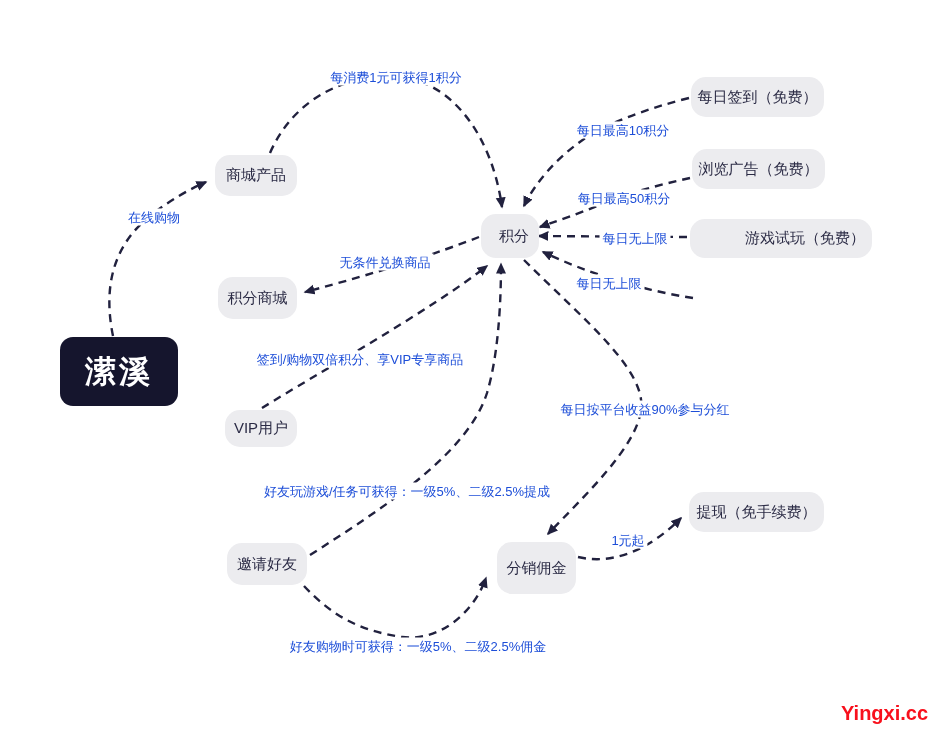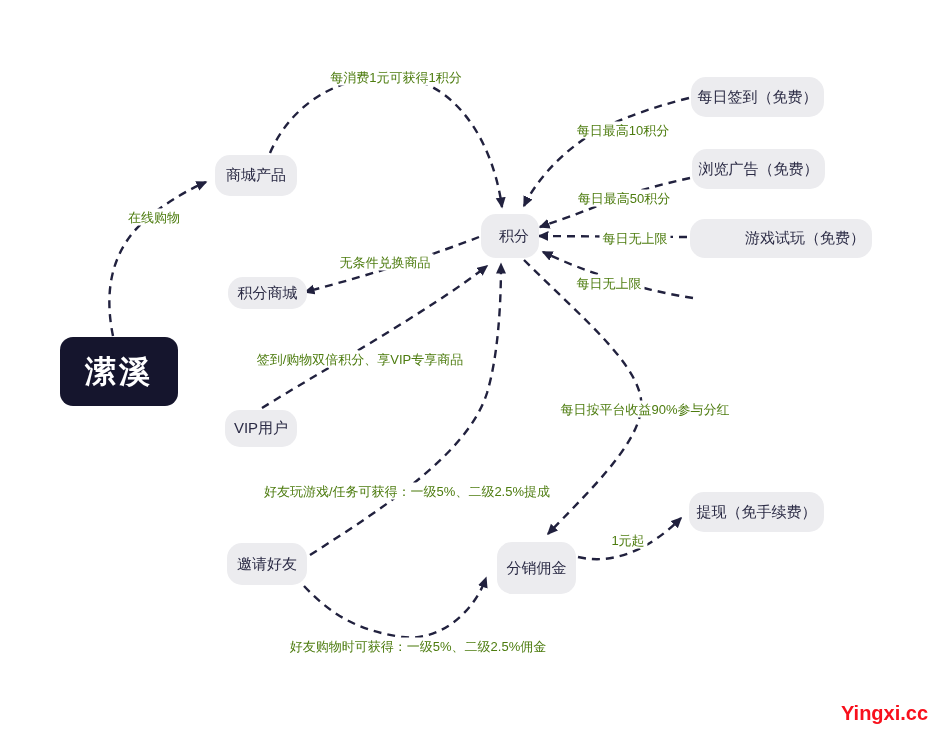--- a/index.html
+++ b/index.html
@@ -13,21 +13,21 @@
     position:absolute; z-index:3; background:#ececef; border-radius:15px;
     display:flex; align-items:center; justify-content:center;
     color:#2b2b45; font-size:15px; white-space:nowrap;
   }
   .node.root {
     background:#15152d; color:#ffffff; font-size:31px; font-weight:700;
     border-radius:13px; letter-spacing:3px;
   }
   .elabel {
     position:absolute; z-index:2; transform:translate(-50%,-50%);
-    background:#ffffff; color:#4d7c0f; font-size:13px; white-space:nowrap;
+    background:#ffffff; color:#1d4ed8; font-size:13px; white-space:nowrap;
     padding:0 3px; line-height:17px;
   }
   .watermark {
     position:absolute; z-index:4; left:841px; top:702px;
     color:#f8101c; font-weight:700; font-size:20px; white-space:nowrap;
   }
 </style>
 </head>
 <body>
 
@@ -52,21 +52,21 @@
     <path class="edge" d="M 304 586 C 334 618, 362 631, 402 637 C 440 642, 474 612, 486 578" marker-end="url(#arrow)"></path>
     <path class="edge" d="M 578 557 C 617 566, 653 546, 681 518" marker-end="url(#arrow)"></path>
   </svg>
 
   <div class="node" style="left:215px; top:155px; width:82px; height:41px;">商城产品</div>
 
   <div class="node root" style="left:60px; top:337px; width:118px; height:69px;">潆溪</div>
 
   <div class="node" style="left:481px; top:214px; width:50px; height:44px;padding-left:8px;">积分</div>
 
-  <div class="node" style="left:218px; top:277px; width:79px; height:32px;margin-left:10px;">积分商城</div>
+  <div class="node" style="left:218px; top:277px; width:79px; height:42px;">积分商城</div>
 
   <div class="node" style="left:225px; top:410px; width:72px; height:37px;">VIP用户</div>
 
   <div class="node" style="left:227px; top:543px; width:80px; height:42px;">邀请好友</div>
 
   <div class="node" style="left:497px; top:542px; width:79px; height:52px;text-align:center;">分销佣金</div>
 
   <div class="node" style="left:689px; top:492px; width:135px; height:40px;">提现（免手续费）</div>
 
   <div class="node" style="left:691px; top:77px; width:133px; height:40px;">每日签到（免费）</div>

